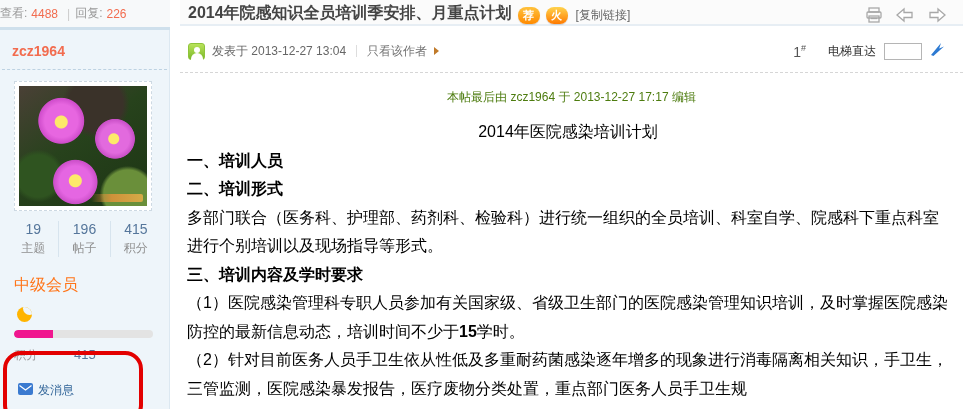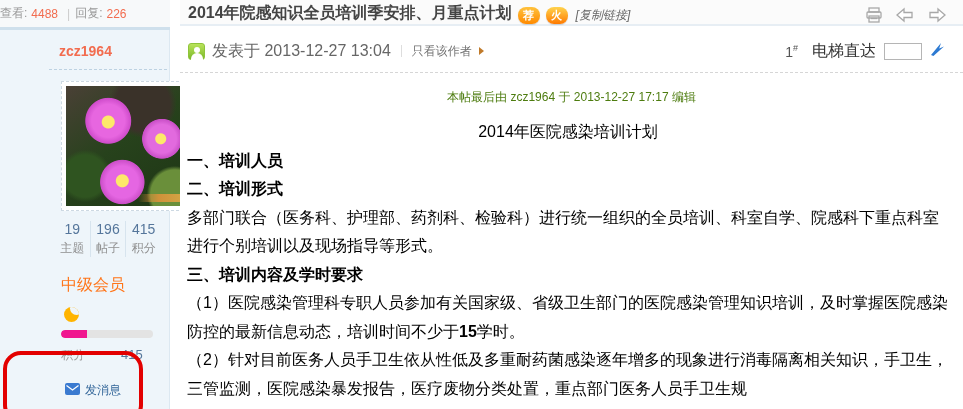--- a/index.html
+++ b/index.html
@@ -14,27 +14,27 @@
   .topbar-left .num { color:#f26c4f; margin:0 4px; }
   .topbar-left .sep { color:#ccc; margin:0 5px; }
   .topbar-gap { width:10px; background:#fff; }
   .topbar-right { flex:1; height:26px; background:#fbfbfb; border-bottom:2px solid #e7eef4;
     display:flex; align-items:flex-end; padding:0 16px 0 8px; }
   .thread-title { font-size:16px; font-weight:bold; color:#444; white-space:nowrap; }
   .badge { display:inline-flex; align-items:center; justify-content:center; height:17px; min-width:22px;
     padding:0 3px; margin-left:6px; border-radius:8px; color:#fff; font-size:11px; font-weight:bold;
     background:linear-gradient(180deg,#ffc23d,#ff8a00); box-shadow:0 1px 1px rgba(0,0,0,.15); }
   .badge.hot { background:linear-gradient(180deg,#ffd34d,#ff7a00); }
-  .copy-link { font-size:12px; color:#666; margin-left:8px; cursor:pointer;font-style:italic; }
+  .copy-link { font-size:12px; color:#666; margin-left:8px; cursor:pointer; }
   .tb-icons { margin-left:auto; display:flex; align-items:center; gap:12px; }
   .tb-icons svg { display:block; cursor:pointer; }
 
   
   .sidebar { position:absolute; left:0; top:30px; width:170px; height:379px;
-    background:#eef5fa; border-right:1px solid #dce8f1;padding-left:47px; }
+    background:#eef5fa; border-right:1px solid #dce8f1; }
   .username { padding:13px 12px 10px 12px; font-size:14px; font-weight:bold; color:#f26c4f; cursor:pointer; }
   .user-sep { border-bottom:1px dashed #bdd2e2; margin:0 2px; }
   .avatar-frame { width:138px; margin:11px auto 0 14px; background:#fff; border:1px dashed #cdd9e3;
     padding:4px; cursor:pointer; }
   .avatar { width:128px; height:120px; position:relative; overflow:hidden;
     background:
       radial-gradient(circle 8px at 33% 30%, #fde96a 0 6px, transparent 7px),
       radial-gradient(circle 8px at 74% 44%, #fde96a 0 5px, transparent 6px),
       radial-gradient(circle 8px at 44% 79%, #fde96a 0 6px, transparent 7px),
       radial-gradient(circle 30px at 33% 29%, #e766e0 0 55%, #cf4ccb 75%, transparent 78%),
@@ -71,29 +71,29 @@
   
   .content { position:absolute; left:180px; top:30px; right:0; bottom:0; background:#fff; }
   .post-header { height:43px; display:flex; align-items:center; padding:0 18px 0 8px;
     border-bottom:1px dashed #d6d6d6; }
   .online-ico { width:17px; height:17px; border-radius:3px;
     background:linear-gradient(180deg,#b9e35a,#7cb92a); position:relative; border:1px solid #8fc43a; }
   .online-ico::before { content:""; position:absolute; left:5px; top:3px; width:6px; height:6px;
     border-radius:50%; background:#fff; }
   .online-ico::after { content:""; position:absolute; left:2px; top:9px; width:12px; height:7px;
     border-radius:6px 6px 0 0; background:#fff; }
-  .posted { font-size:16px; color:#666; margin-left:7px; }
+  .posted { font-size:12px; color:#666; margin-left:7px; }
   .ph-sep { width:1px; height:12px; background:#ddd; margin:0 10px; }
   .only-author { font-size:12px; color:#737373; cursor:pointer; }
   .tri-right { width:0; height:0; border-left:5px solid #c07a2a; border-top:4px solid transparent;
     border-bottom:4px solid transparent; margin-left:7px; }
   .ph-right { margin-left:auto; display:flex; align-items:center; }
   .floor { font-size:14px; color:#555; }
   .floor sup { font-size:9px; }
-  .elevator { font-size:16px; color:#333; margin-left:14px; cursor:pointer; }
+  .elevator { font-size:12px; color:#333; margin-left:22px; cursor:pointer; }
   .jump-input { width:38px; height:17px; border:1px solid #b5b5b5; background:#fff; margin-left:8px;
     font-size:12px; padding:0 2px; }
   .jump-ico { margin-left:7px; cursor:pointer; }
 
   .edit-note { margin-top:16px; text-align:center; font-size:12px; color:#4d7c0f; }
   .post-body { margin:12px 14px 0 7px; font-size:16px; line-height:28.5px; color:#000; }
   .post-body .ctitle { text-align:center; }
   .post-body .h { font-weight:bold; }
   .post-body b { font-weight:bold;text-align:center; }
 </style>

